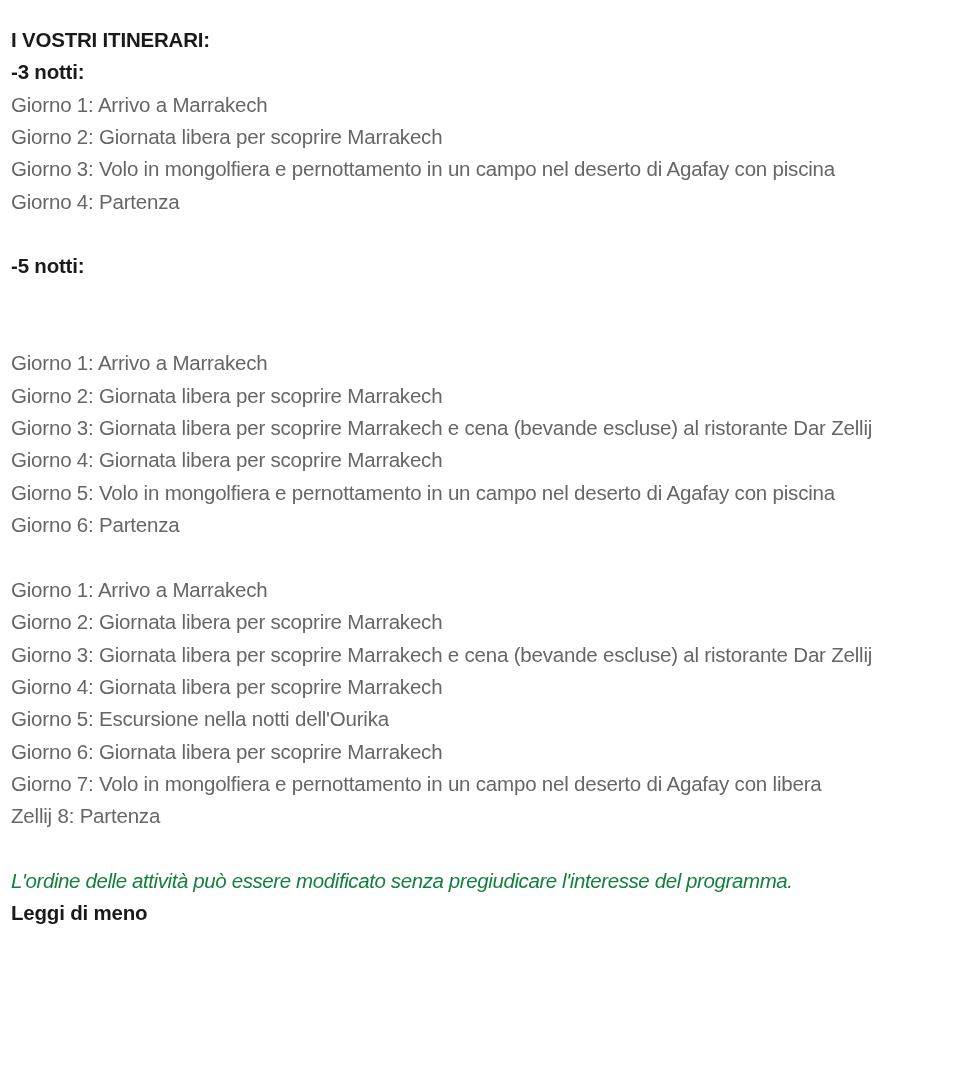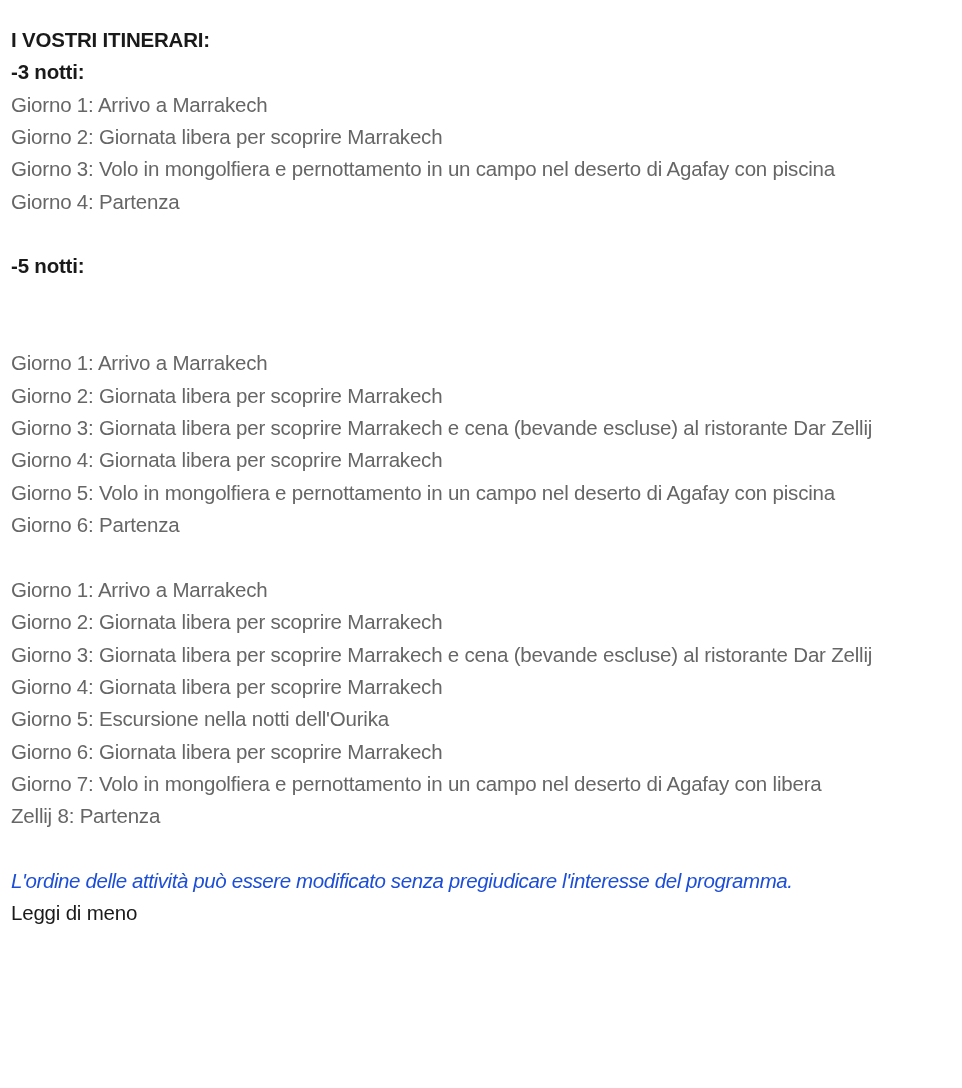--- a/index.html
+++ b/index.html
@@ -36,25 +36,25 @@
     }
     .heading {
       font-weight: bold;
       color: #1a1a1a;
     }
     .blank {
       height: 32.35px;
     }
     .note {
       font-style: italic;
-      color: #1d4ed8;
+      color: #15803d;
       letter-spacing: -0.4px;
     }
     .readless {
-      font-weight: normal;
+      font-weight: bold;
       color: #1a1a1a;
       cursor: pointer;
     }
   </style>
 </head>
 <body>
 
 <div class="doc">
   <div class="line heading">I VOSTRI ITINERARI:</div>
 

